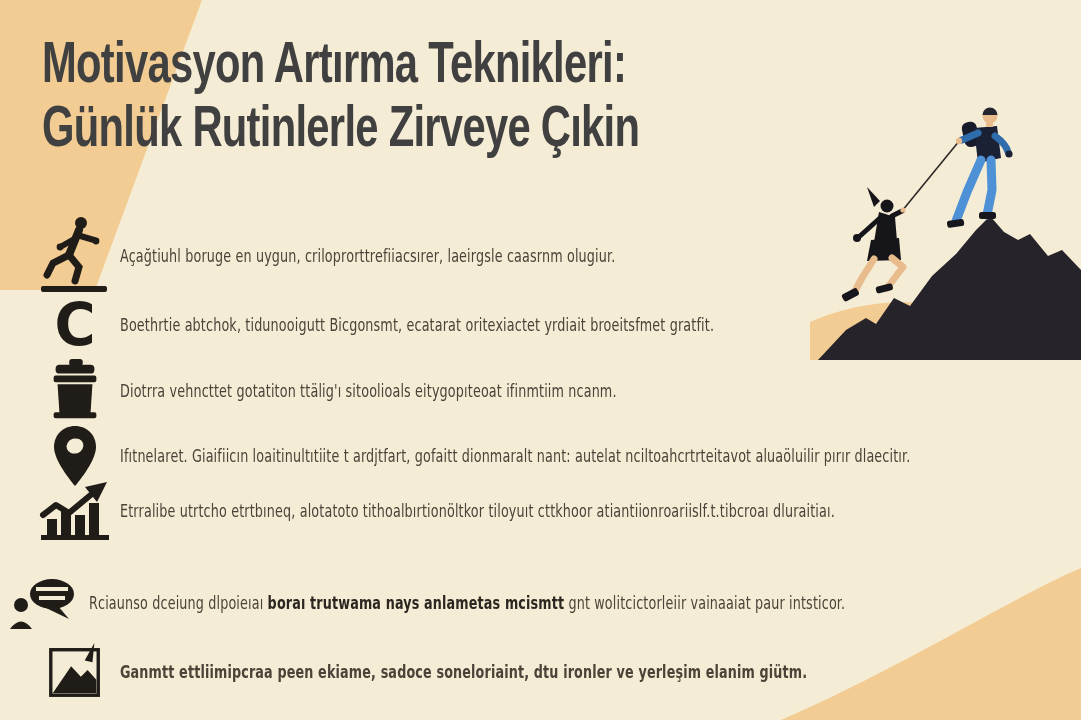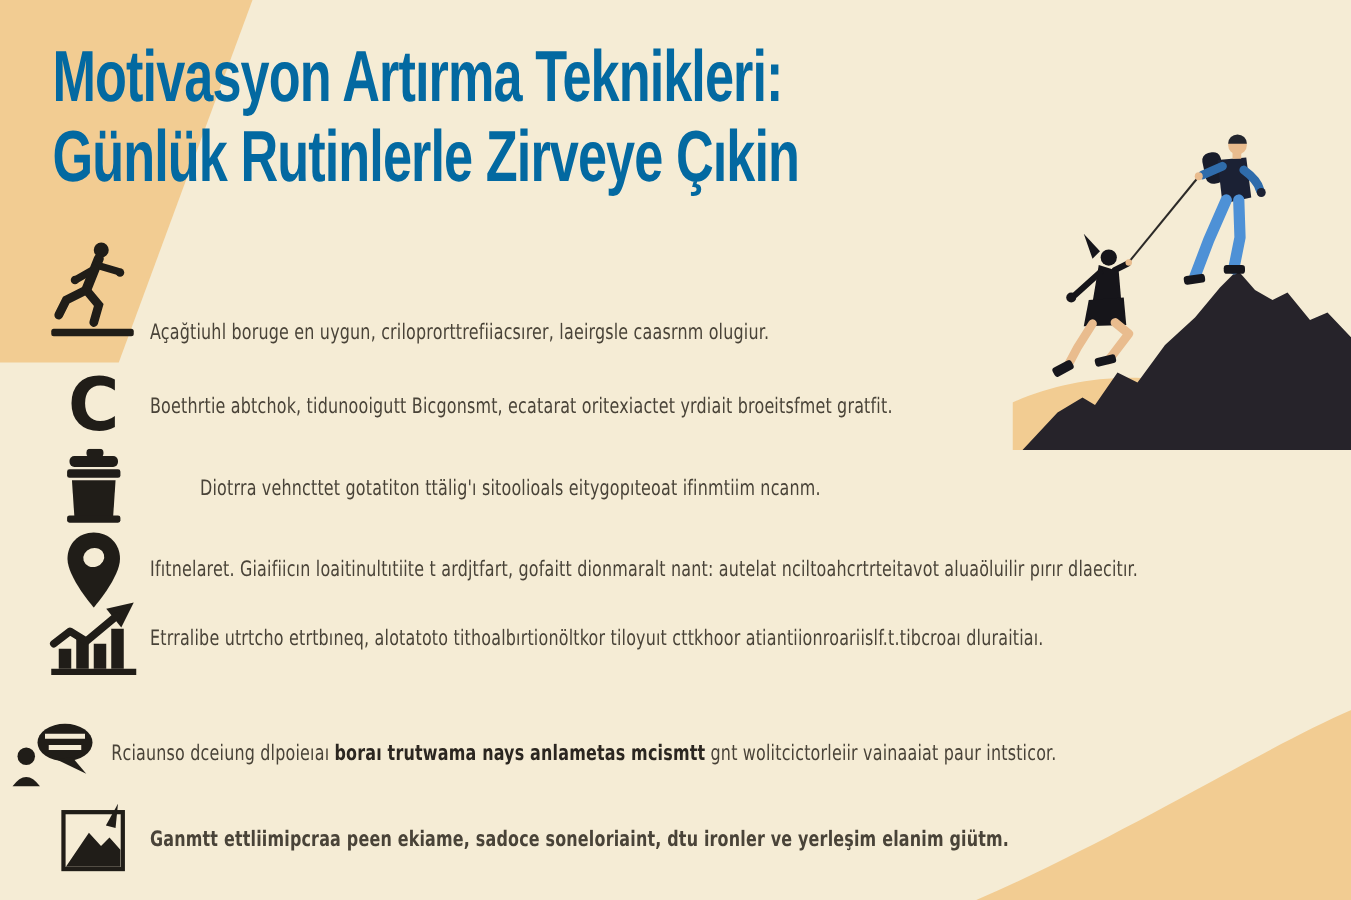--- a/index.html
+++ b/index.html
@@ -3,38 +3,38 @@
 <meta charset="utf-8">
 <style>
   html,body{margin:0;padding:0;}
   .canvas{
     position:relative;width:1081px;height:720px;overflow:hidden;
     background:#f5ecd5;font-family:"DejaVu Sans",sans-serif;
   }
   .deco{position:absolute;pointer-events:none;}
   .deco-tl{left:0;top:0;}
   .deco-br{left:781px;top:560px;}
-  .title{position:absolute;left:42px;top:30px;color:#0369a1;}
+  .title{position:absolute;left:42px;top:30px;color:#404040;}
   .title .tline{
     font-family:"Liberation Sans",sans-serif;font-weight:700;font-size:58px;
     letter-spacing:-1px;white-space:nowrap;transform:scaleX(0.72);transform-origin:left top;
     line-height:1.1;
   }
   .illustration{position:absolute;left:810px;top:60px;}
   .row{position:absolute;left:36px;width:1030px;display:flex;align-items:center;}
   .row .iconbox{width:78px;min-width:78px;display:flex;align-items:center;justify-content:center;}
   .row .txt{
     margin-left:6px;font-size:17px;color:#494338;white-space:nowrap;
     transform:scaleX(0.75);transform-origin:left center;display:inline-block;
     letter-spacing:0.2px;
   }
   .row .txt b{font-weight:700;color:#2b2620;}
-  .row-1{top:188px;height:88px;align-items:flex-end;}
+  .row-1{top:212px;height:88px;}
   .row-2{top:292px;height:66px;}
-  .row-3{top:357px;height:68px;gap:40px;}
+  .row-3{top:357px;height:68px;}
   .row-4{top:421px;height:70px;}
   .row-5{top:472px;height:78px;}
   .row-6{top:570px;height:66px;justify-content:center;}
   .row-7{top:637px;height:70px;font-weight:bold;}
   .cglyph{
     font-family:"DejaVu Sans",sans-serif;font-weight:800;font-size:56px;
     color:#201d18;line-height:1;transform:scaleY(1.05);
   }
   .ic{display:block;}
 </style>

